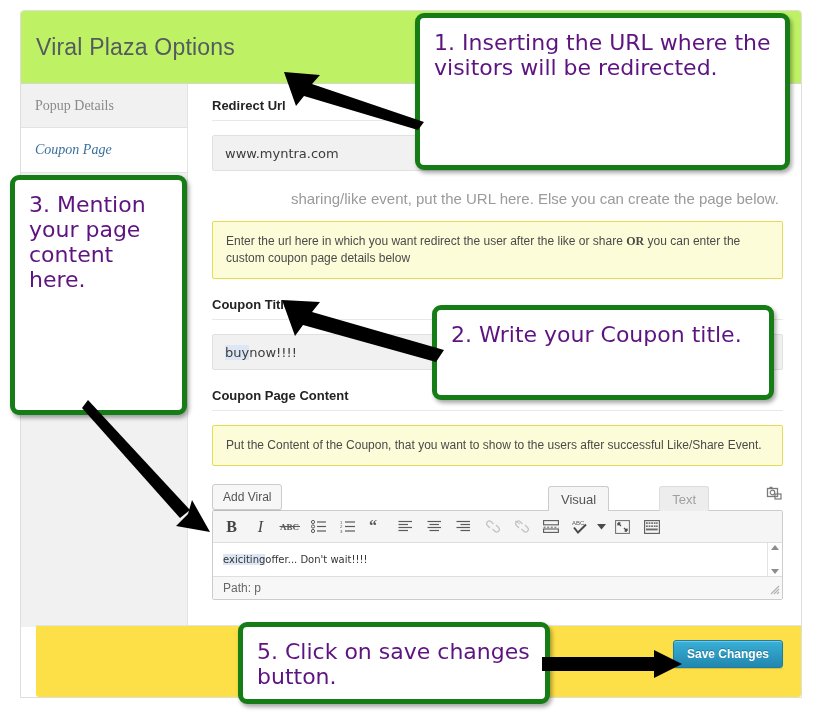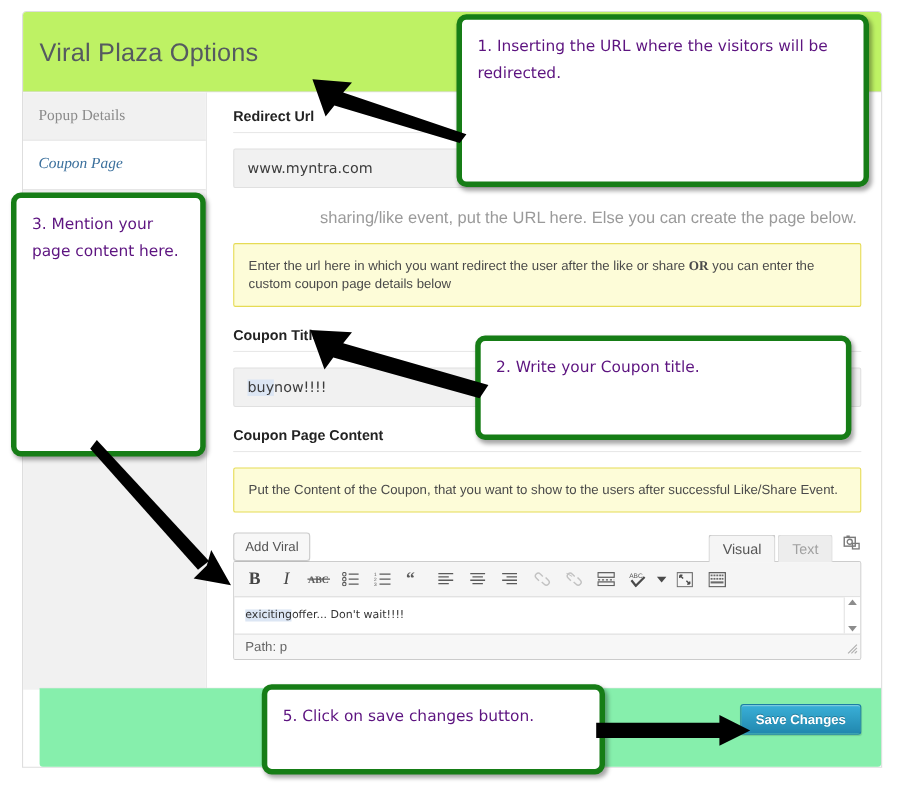--- a/index.html
+++ b/index.html
@@ -78,21 +78,21 @@
   .notice b{font-weight:bold;font-family:Liberation Serif, serif;}
 
   
   .media-row{display:flex;align-items:flex-end;justify-content:space-between;margin-bottom:0;}
   .btn-media{
     font-size:12px;color:#555;background:#f7f7f7;
     border:1px solid #cccccc;border-radius:3px;
     padding:4px 10px;line-height:16px;
     box-shadow:0 1px 0 rgba(0,0,0,.08);
   }
-  .tabs{display:flex;align-items:center;}
+  .tabs{display:flex;align-items:center;gap:48px;}
   .etab{
     font-size:13px;padding:5px 12px 4px 12px;border:1px solid #cccccc;border-bottom:none;
     border-top-left-radius:3px;border-top-right-radius:3px;margin-left:2px;position:relative;top:1px;
   }
   .etab.on{background:#f5f5f5;color:#555;border-color:#ccc;}
   .etab.off{background:#ededed;color:#a0a0a0;border-color:#dcdcdc;}
   .cam{margin-left:9px;margin-bottom:4px;}
 
   .editor-wrap{border:1px solid #cccccc;border-radius:2px;background:#fff;}
   .toolbar{
@@ -123,41 +123,41 @@
   .pathbar{
     border-top:1px solid #dedede;background:#f7f7f7;height:22px;
     display:flex;align-items:center;padding:0 10px;
     font-size:12px;color:#666;position:relative;
   }
   .grip{position:absolute;right:2px;bottom:1px;}
 
   
   #panel-footer{
     position:absolute;left:15px;right:0;bottom:0;height:71px;
-    background:#86efac;border-top:1px solid #e3e3e3;
+    background:#fde047;border-top:1px solid #e3e3e3;
     border-bottom-left-radius:3px;border-bottom-right-radius:3px;
   }
   #save-btn{
     position:absolute;right:18px;top:14px;
     background:linear-gradient(to bottom,#3ab0d8,#2187ae);
     border:1px solid #1c7ea5;border-radius:3px;
     color:#ffffff;font-size:12px;font-weight:bold;
     padding:6px 13px;line-height:14px;
     text-shadow:0 -1px 0 rgba(0,0,0,.25);
     box-shadow:inset 0 1px 0 rgba(255,255,255,.3),0 1px 1px rgba(0,0,0,.15);
   }
 
   
   .callout{
     position:absolute;background:#ffffff;
     border:5px solid #167d16;border-radius:9px;
     box-shadow:2px 3px 4px rgba(0,0,0,.35);
     color:#5d1480;
     font-family:"DejaVu Sans", sans-serif;
-    font-size:14px;line-height:25px;
+    font-size:22px;line-height:25px;
     padding:12px 14px;box-sizing:border-box;
     z-index:40;
   }
   #callout-1{left:415px;top:13px;width:375px;height:157px;}
   #callout-2{left:432px;top:305px;width:342px;height:95px;}
   #callout-3{left:10px;top:175px;width:177px;height:240px;}
   #callout-4{left:238px;top:622px;width:312px;height:82px;}
 
   svg.arrow{position:absolute;z-index:45;overflow:visible;}
   #arrow-1{left:276px;top:68px;}

